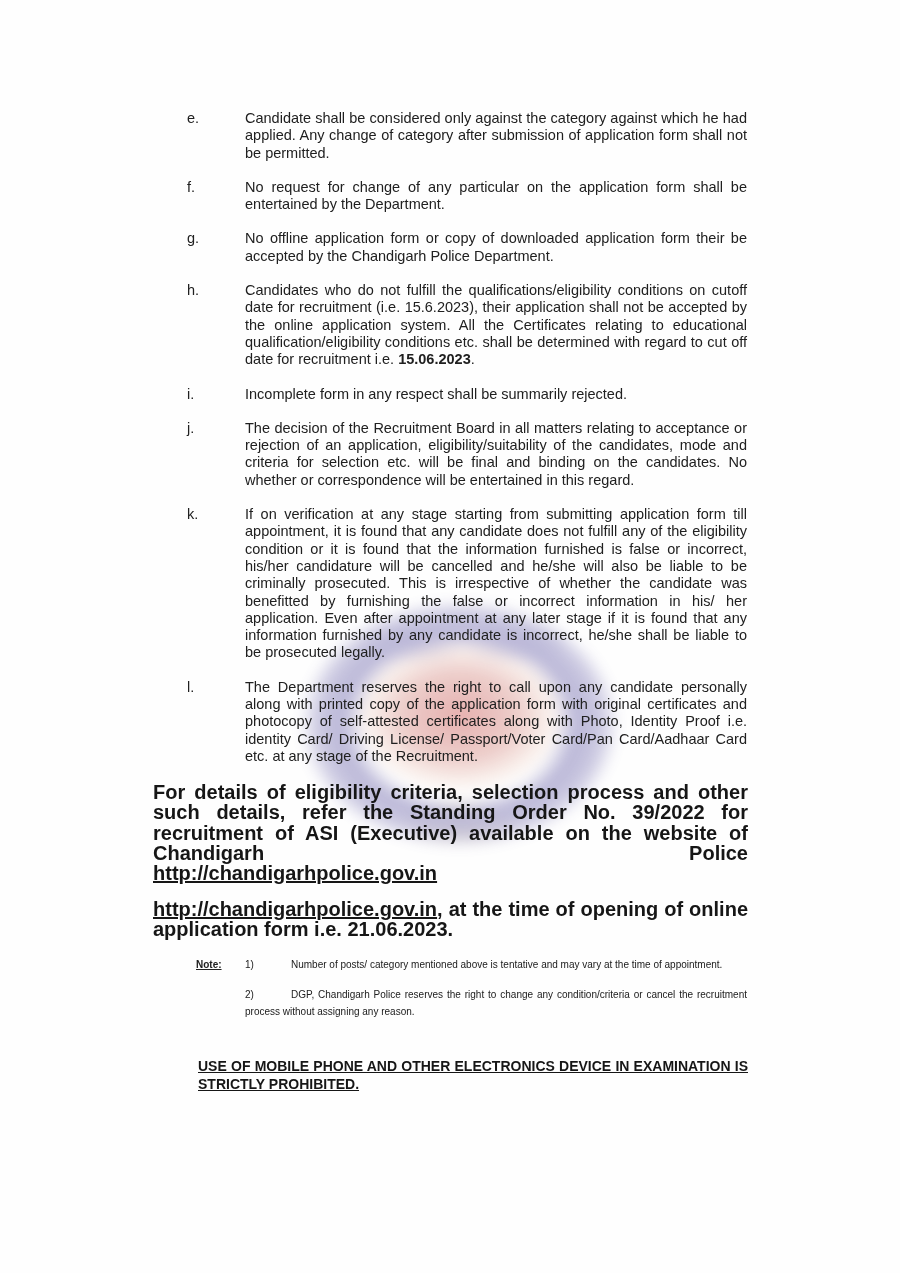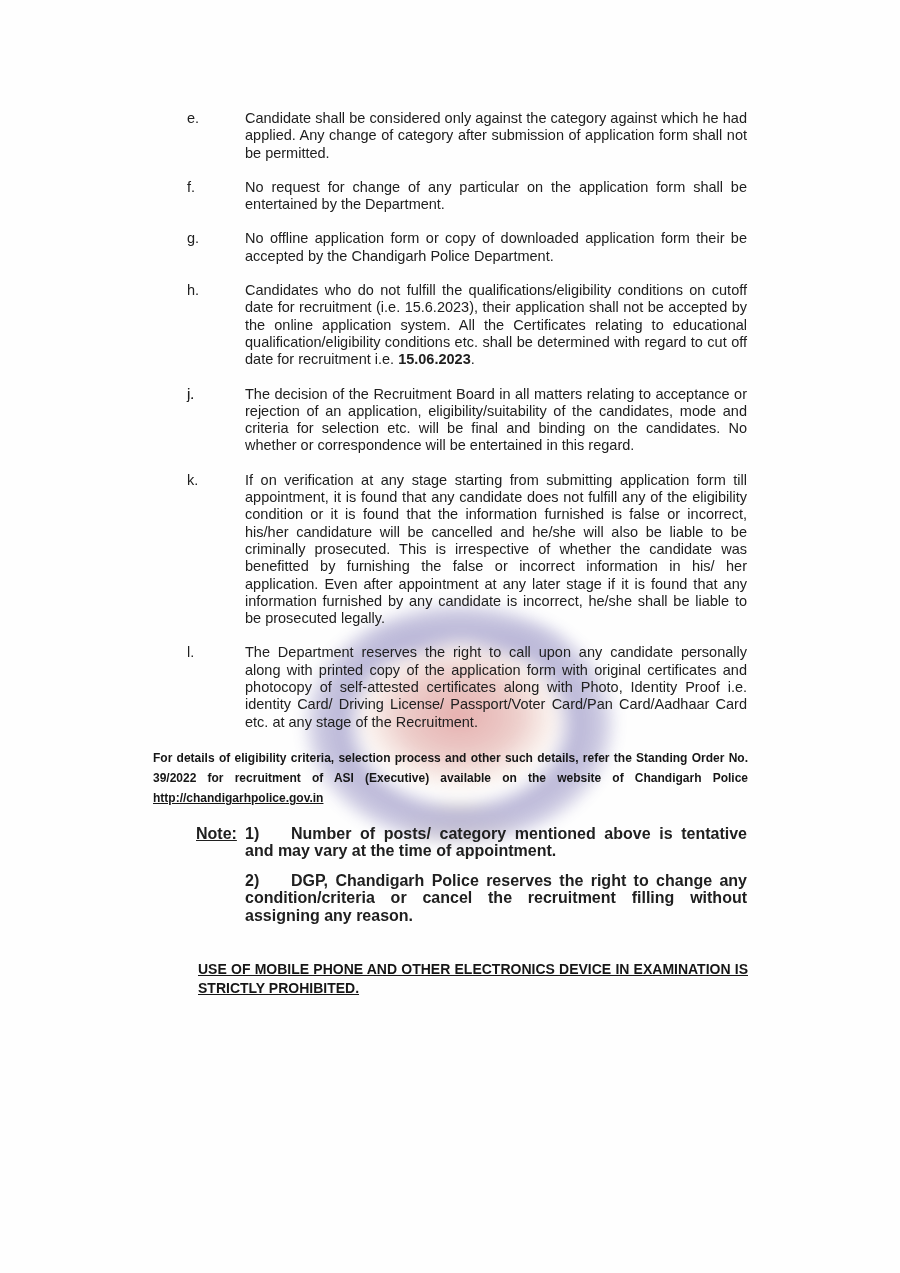--- a/index.html
+++ b/index.html
@@ -51,44 +51,43 @@
   .letter {
     position: absolute;
     left: -58px;
     top: 0;
     text-align: left;
   }
   .bold-para {
     margin: 0 0 16px 153px;
     width: 595px;
     font-weight: 700;
-    font-size: 12px;
+    font-size: 20px;
     line-height: 20.2px;
     color: #161616;
   }
   .stretch { text-align: justify; text-align-last: justify; }
   .justify { text-align: justify; }
   .note-block {
     position: relative;
     margin-left: 245px;
     width: 502px;
-    font-size: 16px;
+    font-size: 10px;
     line-height: 17.3px;
   }
   .note-label {
     position: absolute;
     left: -49px;
     top: 0;
     font-weight: 700;
     text-decoration: underline;
   }
   .note-item {
     margin-bottom: 13px;
     text-align: justify;
-    font-weight: bold;
   }
   .note-num {
     display: inline-block;
     width: 46px;
   }
   .warning {
     margin: 36px 0 16px 198px;
     width: 550px;
     font-weight: 700;
     font-size: 14px;
@@ -118,20 +117,21 @@
       <div class="list-item">
         <span class="letter">g.</span>
         <span><span>No offline application form or copy of downloaded application form their be accepted by the Chandigarh Police Department.</span></span>
       </div>
       <div class="list-item">
         <span class="letter">h.</span>
         <span><span>Candidates who do not fulfill the qualifications/eligibility conditions on cutoff date for recruitment (i.e. 15.6.2023), their application shall not be accepted by the online application system. All the Certificates relating to educational qualification/eligibility conditions etc. shall be determined with regard to cut off date for recruitment i.e. </span><span style="font-weight: 700;">15.06.2023</span><span>.</span></span>
       </div>
       <div class="list-item">
         <span class="letter">i.</span>
+        <span><span>Incomplete form in any respect shall be summarily rejected.</span></span>
       </div>
       <div class="list-item">
         <span class="letter">j.</span>
         <span><span>The decision of the Recruitment Board in all matters relating to acceptance or rejection of an application, eligibility/suitability of the candidates, mode and criteria for selection etc. will be final and binding on the candidates. No whether or correspondence will be entertained in this regard.</span></span>
       </div>
       <div class="list-item">
         <span class="letter">k.</span>
         <span><span>If on verification at any stage starting from submitting application form till appointment, it is found that any candidate does not fulfill any of the eligibility condition or it is found that the information furnished is false or incorrect, his/her candidature will be cancelled and he/she will also be liable to be criminally prosecuted. This is irrespective of whether the candidate was benefitted by furnishing the false or incorrect information in his/ her application. Even after appointment at any later stage if it is found that any information furnished by any candidate is incorrect, he/she shall be liable to be prosecuted legally.</span></span>
       </div>
       <div class="list-item">
@@ -139,28 +139,29 @@
         <span><span>The Department reserves the right to call upon any candidate personally along with printed copy of the application form with original certificates and photocopy of self-attested certificates along with Photo, Identity Proof i.e. identity Card/ Driving License/ Passport/Voter Card/Pan Card/Aadhaar Card etc. at any stage of the Recruitment.</span></span>
       </div>
     </div>
 
     <div class="bold-para">
       <div class="stretch"><span>For details of eligibility criteria, selection process and other such details, refer the Standing Order No. 39/2022 for recruitment of ASI (Executive) available on the website of Chandigarh Police</span></div>
       <div class="justify"><span style="text-decoration: underline;">http://chandigarhpolice.gov.in</span></div>
     </div>
 
     <div class="bold-para">
+      <div class="justify"><span style="text-decoration: underline;">http://chandigarhpolice.gov.in</span><span>, at the time of opening of online application form i.e. 21.06.2023.</span></div>
     </div>
 
     <div class="note-block">
       <span class="note-label">Note:</span>
       <div class="note-item">
         <span class="note-num">1)</span><span>Number of posts/ category mentioned above is tentative and may vary at the time of appointment.</span>
       </div>
       <div class="note-item">
-        <span class="note-num">2)</span><span>DGP, Chandigarh Police reserves the right to change any condition/criteria or cancel the recruitment filling without assigning any reason.</span>
+        <span class="note-num">2)</span><span>DGP, Chandigarh Police reserves the right to change any condition/criteria or cancel the recruitment process without assigning any reason.</span>
       </div>
     </div>
 
     <div class="warning">USE OF MOBILE PHONE AND OTHER ELECTRONICS DEVICE IN EXAMINATION IS STRICTLY PROHIBITED.</div>
 
   </div>
 </div>
 
 </body></html>

